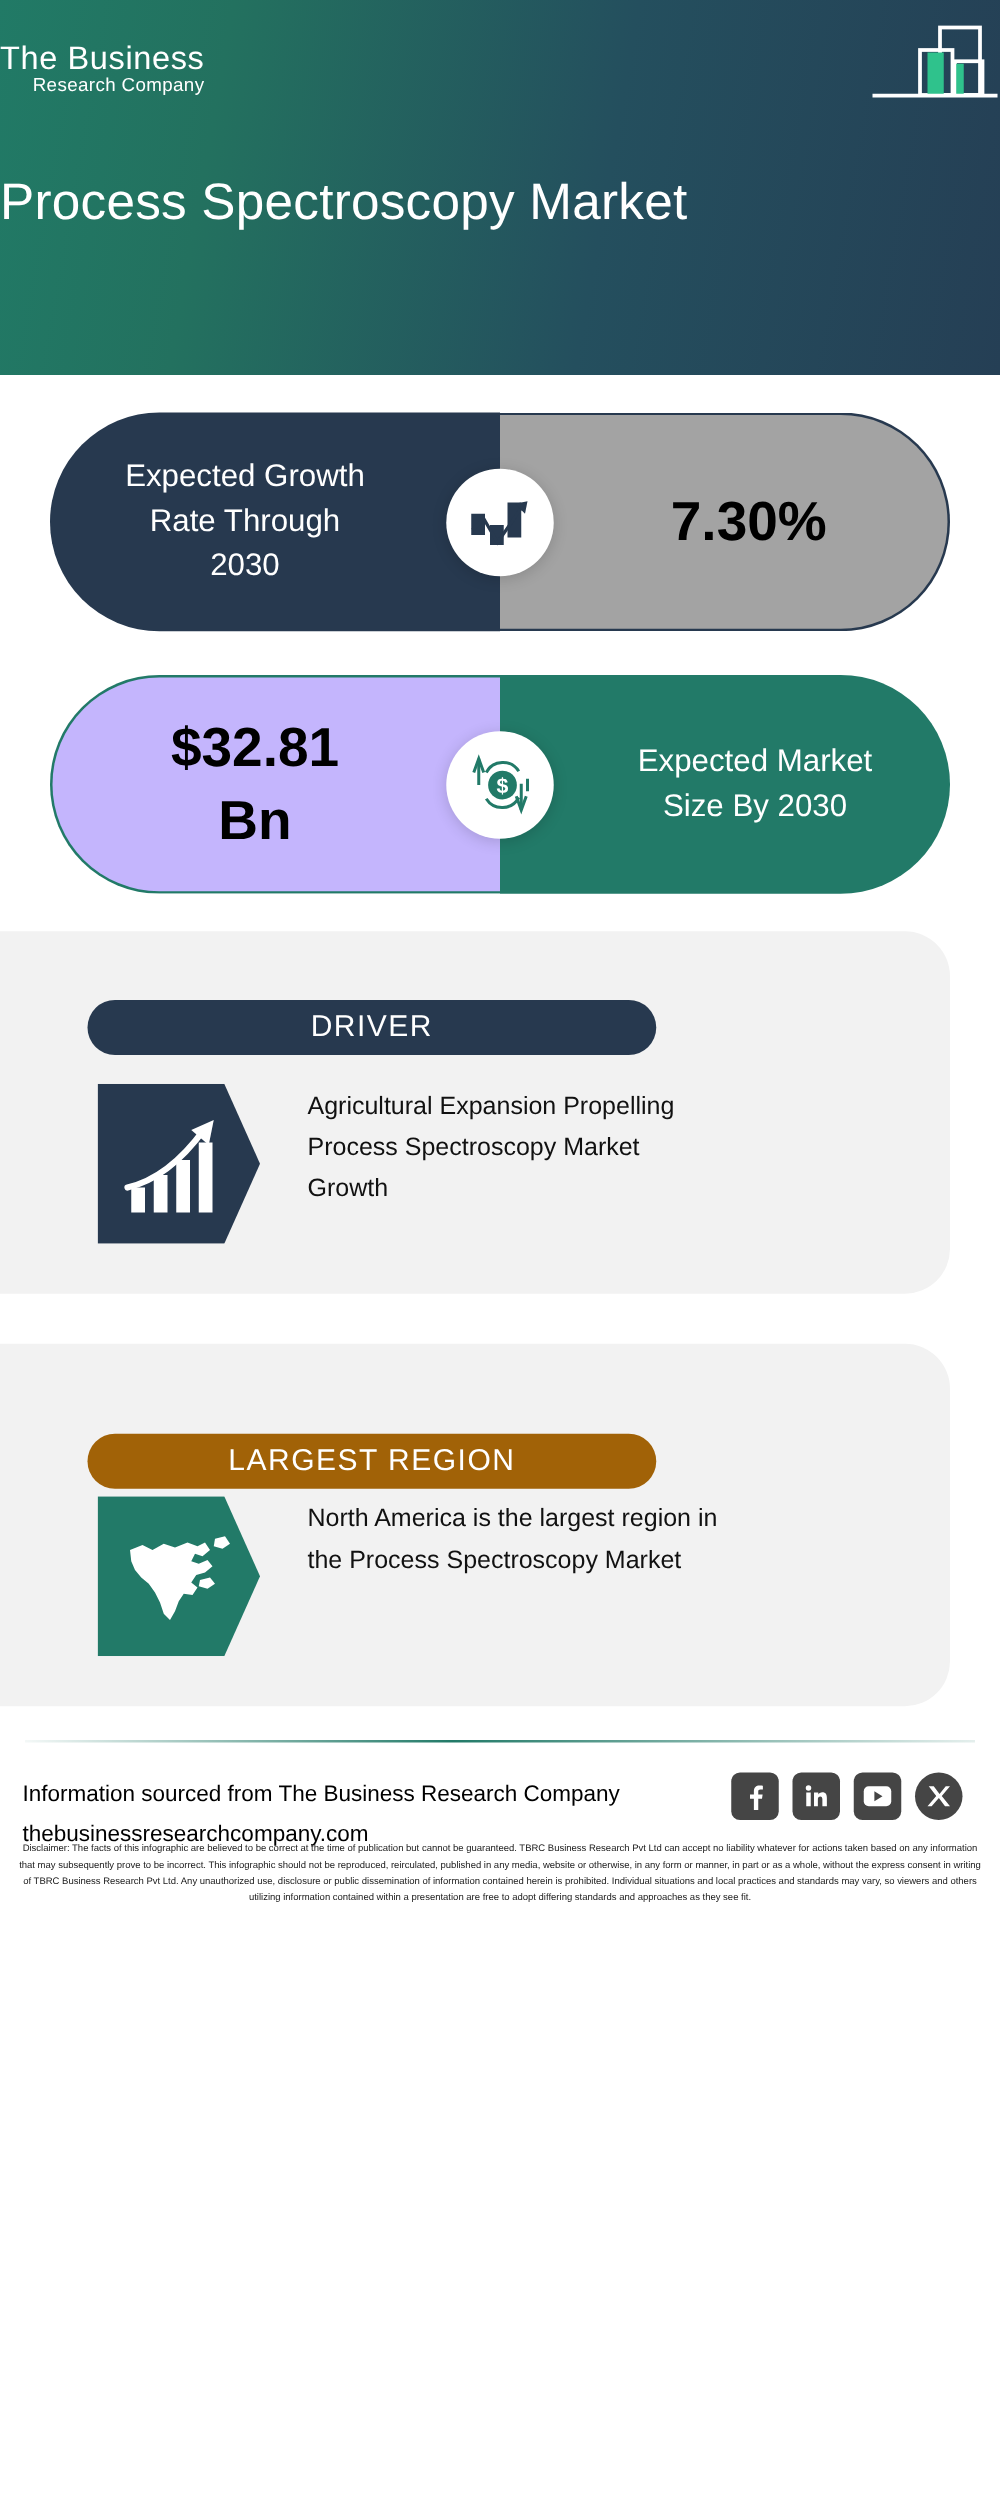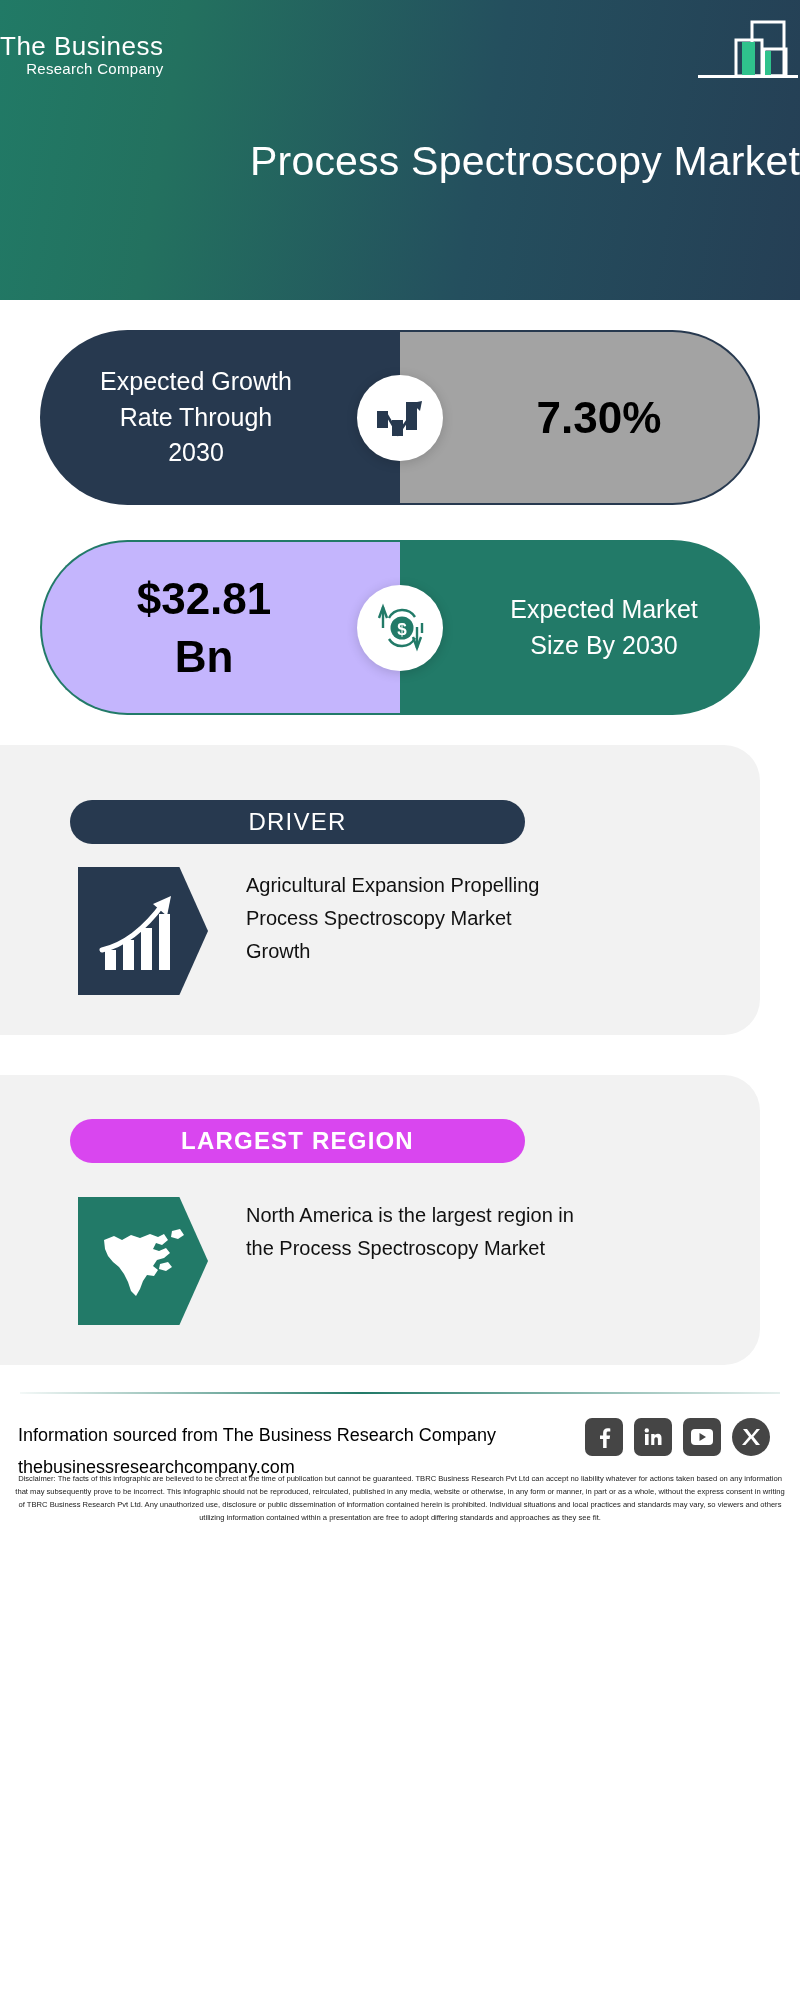--- a/index.html
+++ b/index.html
@@ -25,21 +25,21 @@
     color:#ffffff; font-size:26px; letter-spacing:0.5px; line-height:1.05;
     font-weight:400;
   }
   .logo-line2 {
     color:#ffffff; font-size:15px; letter-spacing:0.3px; line-height:1.2;
     font-weight:400;
   }
   .logo-mark { margin-left:2px; }
 
   .page-title {
-    position:absolute; left:0; top:138px; width:800px; text-align:right;
+    position:absolute; left:0; top:138px; width:800px; text-align:left;
     color:#ffffff; font-size:41px; font-weight:400; letter-spacing:0.2px;
   }
 
   
   .stat-card {
     position:absolute; left:40px; width:720px; height:175px;
   }
   .stat-card.card1 { top:330px; }
   .stat-card.card2 { top:540px; }
 
@@ -109,21 +109,21 @@
   .panel.driver  { top:745px;  height:290px; }
   .panel.region  { top:1075px; height:290px; }
 
   .pill {
     position:absolute; left:70px; height:44px; width:455px;
     border-radius:24px;
     display:flex; align-items:center; justify-content:center;
     color:#ffffff; font-size:24px; letter-spacing:1.2px;text-align:center;
   }
   .pill.navy { background:#27394f; top:55px; }
-  .pill.teal { background:#d946ef; top:44px;font-weight:bold; }
+  .pill.teal { background:#a16207; top:72px; }
 
   .content-row {
     position:absolute; left:78px; top:122px;
     display:flex; align-items:flex-start; gap:38px;
   }
   .shape-icon {
     width:130px; height:128px;
     clip-path: polygon(0 0, 78% 0, 100% 50%, 78% 100%, 0 100%);
     display:flex; align-items:center; justify-content:center;
     flex-shrink:0;

